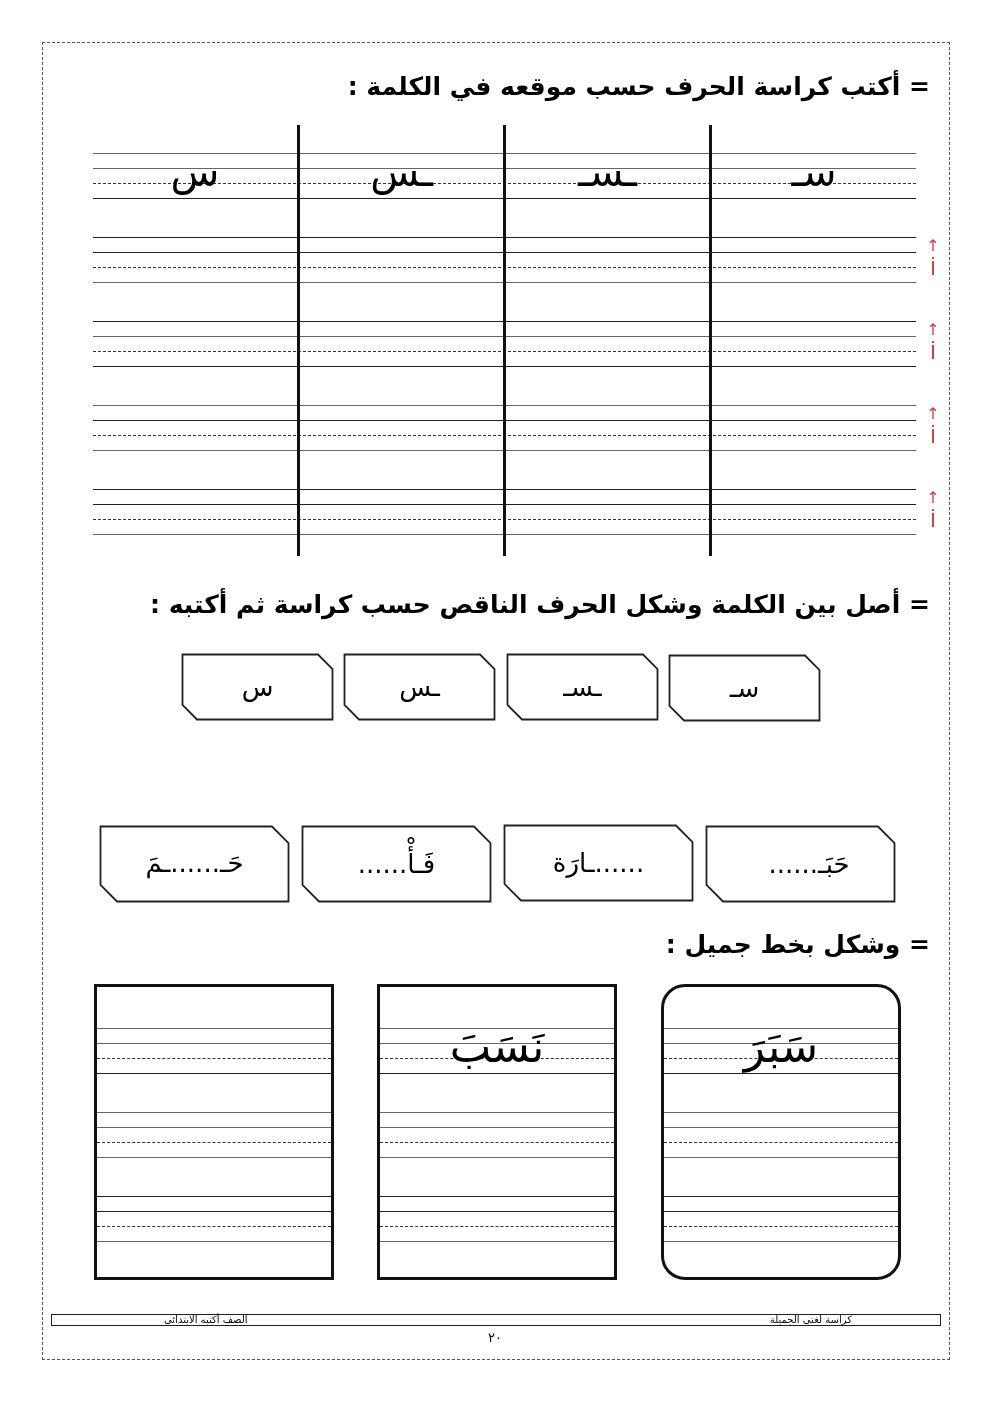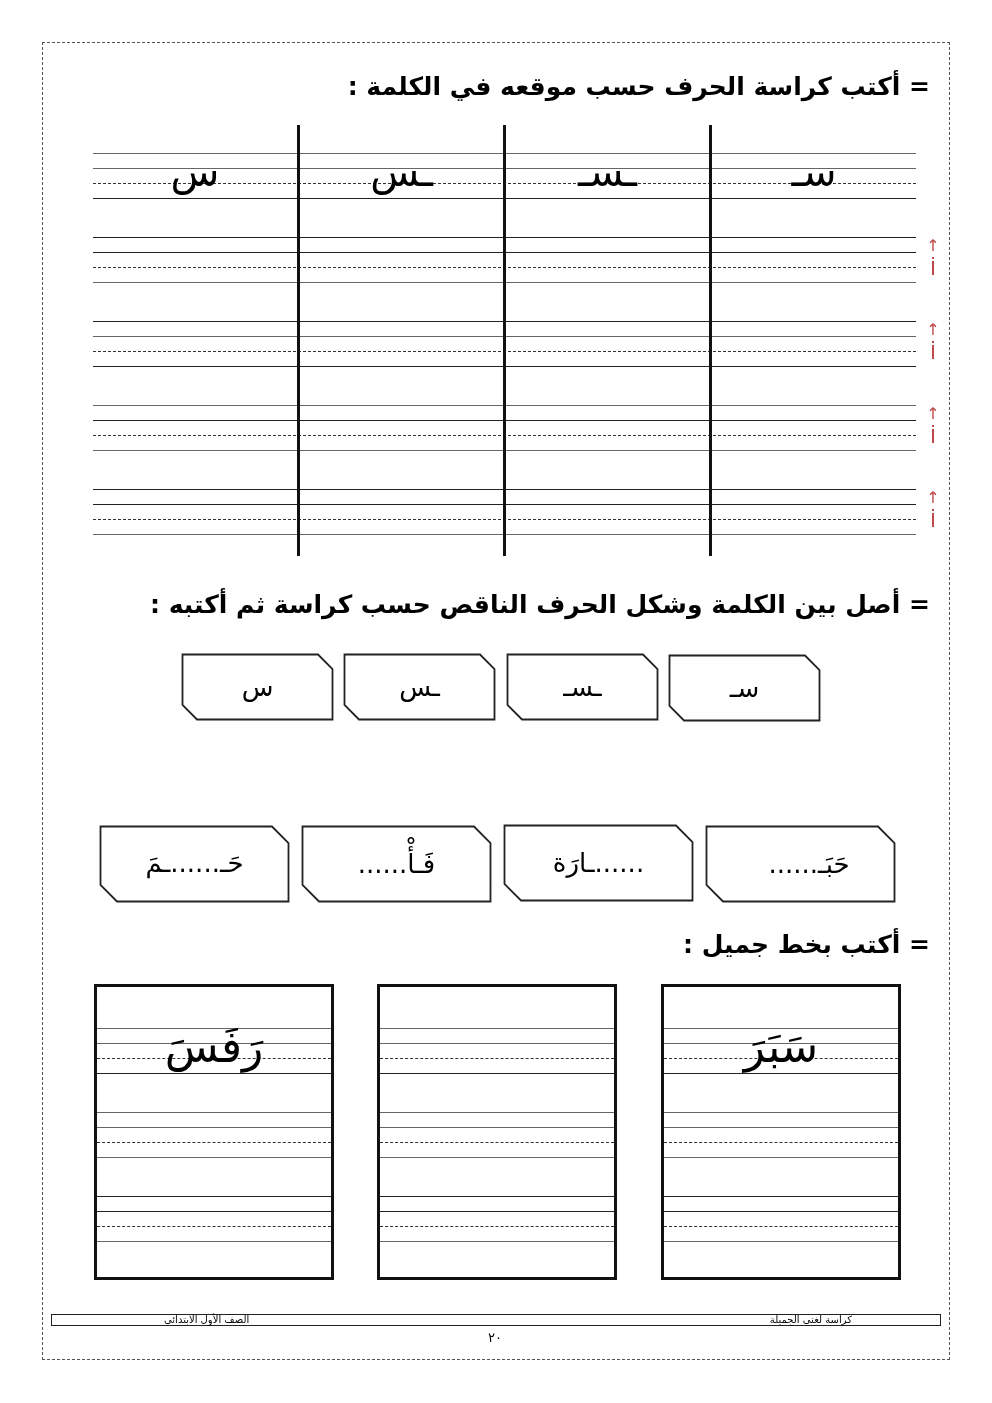--- a/index.html
+++ b/index.html
@@ -117,23 +117,23 @@
     </svg>
   <div class="txt">فَـأْ......</div>
 </div>
 <div class="card" style="left:99px; top:825px; width:191px; height:76px;">
   <svg width="191" height="78">
       <polygon points="1.5,1.5 173,1.5 189.5,18 189.5,76.5 18,76.5 1.5,60" fill="#fff" stroke="#222" stroke-width="1.8"></polygon>
     </svg>
   <div class="txt">حَـ......ـمَ</div>
 </div>
 
-<div class="heading" style="right:62px; top:930px;">= أكتب بخط جميل :</div>
+<div class="heading" style="right:62px; top:930px;">= وشكل بخط جميل :</div>
 
-<div class="wbox" style="left:661px; top:984px; width:240px; height:296px;">
+<div class="wbox" style="left:661px; top:984px; width:240px; height:296px;border-radius:24px;">
   <div class="hline grey" style="left:0; right:0; top:41px;"></div>
   <div class="hline grey" style="left:0; right:0; top:56px;"></div>
   <div class="hline dash" style="left:0; right:0; top:71px;"></div>
   <div class="hline" style="left:0; right:0; top:86px;"></div>
   <div class="hline grey" style="left:0; right:0; top:125px;"></div>
   <div class="hline grey" style="left:0; right:0; top:140px;"></div>
   <div class="hline dash" style="left:0; right:0; top:155px;"></div>
   <div class="hline grey" style="left:0; right:0; top:170px;"></div>
   <div class="hline" style="left:0; right:0; top:209px;"></div>
   <div class="hline" style="left:0; right:0; top:224px;"></div>
@@ -147,34 +147,34 @@
   <div class="hline dash" style="left:0; right:0; top:71px;"></div>
   <div class="hline" style="left:0; right:0; top:86px;"></div>
   <div class="hline grey" style="left:0; right:0; top:125px;"></div>
   <div class="hline grey" style="left:0; right:0; top:140px;"></div>
   <div class="hline dash" style="left:0; right:0; top:155px;"></div>
   <div class="hline grey" style="left:0; right:0; top:170px;"></div>
   <div class="hline" style="left:0; right:0; top:209px;"></div>
   <div class="hline" style="left:0; right:0; top:224px;"></div>
   <div class="hline dash" style="left:0; right:0; top:239px;"></div>
   <div class="hline grey" style="left:0; right:0; top:254px;"></div>
+  <div class="word" style="top:38px;">نَسَبَ</div>
 </div>
 <div class="wbox" style="left:94px; top:984px; width:240px; height:296px;">
   <div class="hline grey" style="left:0; right:0; top:41px;"></div>
   <div class="hline grey" style="left:0; right:0; top:56px;"></div>
   <div class="hline dash" style="left:0; right:0; top:71px;"></div>
   <div class="hline" style="left:0; right:0; top:86px;"></div>
   <div class="hline grey" style="left:0; right:0; top:125px;"></div>
   <div class="hline grey" style="left:0; right:0; top:140px;"></div>
   <div class="hline dash" style="left:0; right:0; top:155px;"></div>
   <div class="hline grey" style="left:0; right:0; top:170px;"></div>
   <div class="hline" style="left:0; right:0; top:209px;"></div>
   <div class="hline" style="left:0; right:0; top:224px;"></div>
   <div class="hline dash" style="left:0; right:0; top:239px;"></div>
   <div class="hline grey" style="left:0; right:0; top:254px;"></div>
-  <div class="word" style="top:38px;">رَفَسَ</div>
 </div>
 
 <div class="footer-bar">
   <span style="right:88px;">كراسة لغتي الجميلة</span>
-  <span style="left:112px;">الصف الأول الابتدائي</span>
+  <span style="left:112px;">الصف أكتبه الابتدائي</span>
 </div>
 <div class="page-num">٢٠</div>
 
 </body></html>

